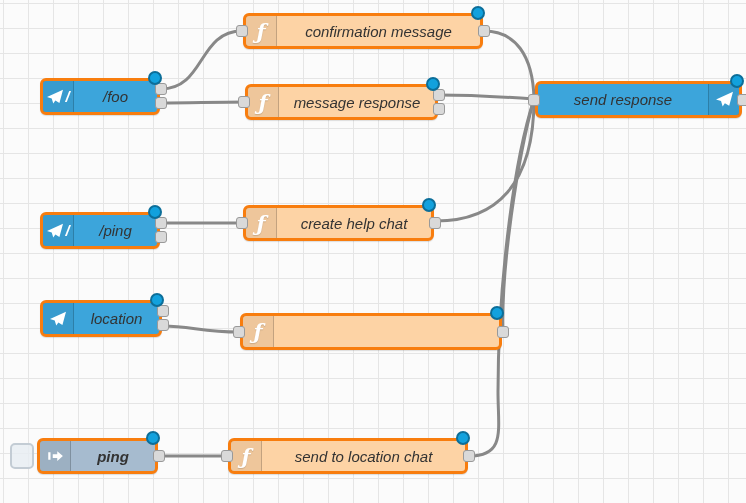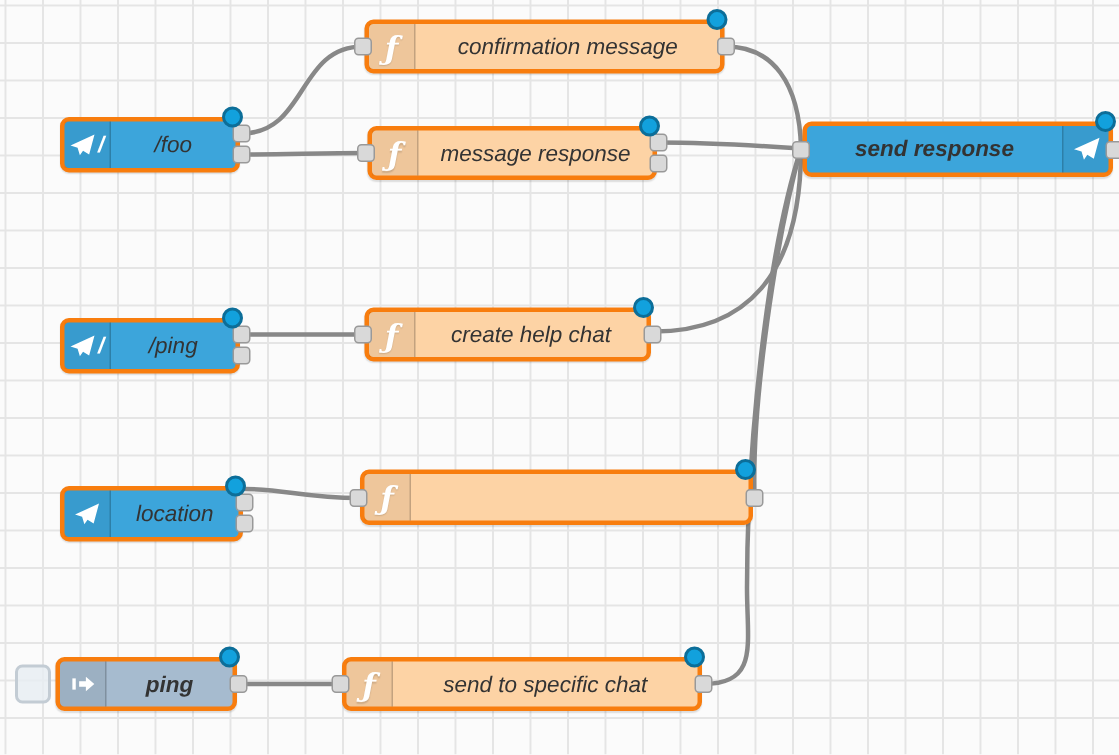--- a/index.html
+++ b/index.html
@@ -108,21 +108,21 @@
     <span class="icon-region left">
         <span class="fn-glyph">ƒ</span>
       </span>
     <span class="node-label">message response</span>
     <span class="port in mid"></span>
     <span class="port out" style="top:2px"></span>
     <span class="port out" style="top:16px"></span>
     <span class="changed-dot"></span>
   </div>
 
-  <div class="node blue" style="left:535px;top:81px;width:207px;height:37px;font-weight:bold;">
+  <div class="node blue" style="left:535px;top:81px;width:207px;height:37px;">
     <span class="node-label">send response</span>
     <span class="icon-region right">
       <svg width="19" height="17" viewBox="0 0 24 22">
           <path d="M23,1 L1,11 l6.5,2 L9.6,20 l2.9-4.3 5.6,3.5 z" fill="#fff"></path>
         </svg>
     </span>
     <span class="port in mid"></span>
     <span class="port out mid"></span>
     <span class="changed-dot"></span>
   </div>
@@ -143,21 +143,21 @@
   <div class="node func" style="left:243px;top:205px;width:191px;height:36px;">
     <span class="icon-region left">
         <span class="fn-glyph">ƒ</span>
       </span>
     <span class="node-label">create help chat</span>
     <span class="port in mid"></span>
     <span class="port out mid"></span>
     <span class="changed-dot"></span>
   </div>
 
-  <div class="node blue" style="left:40px;top:324px;width:122px;height:37px;">
+  <div class="node blue" style="left:40px;top:300px;width:122px;height:37px;">
     <span class="icon-region left">
       <svg width="18" height="16" viewBox="0 0 24 22">
           <path d="M23,1 L1,11 l6.5,2 L9.6,20 l2.9-4.3 5.6,3.5 z" fill="#fff"></path>
         </svg>
     </span>
     <span class="node-label">location</span>
     <span class="port out" style="top:2px"></span>
     <span class="port out" style="top:16px"></span>
     <span class="changed-dot"></span>
   </div>
@@ -182,19 +182,19 @@
     </span>
     <span class="node-label">ping</span>
     <span class="port out mid"></span>
     <span class="changed-dot"></span>
   </div>
 
   <div class="node func" style="left:228px;top:438px;width:240px;height:36px;">
     <span class="icon-region left">
         <span class="fn-glyph">ƒ</span>
       </span>
-    <span class="node-label">send to specific chat</span>
+    <span class="node-label">send to location chat</span>
     <span class="port in mid"></span>
     <span class="port out mid"></span>
     <span class="changed-dot"></span>
   </div>
 
 </div>
 
 </body></html>

